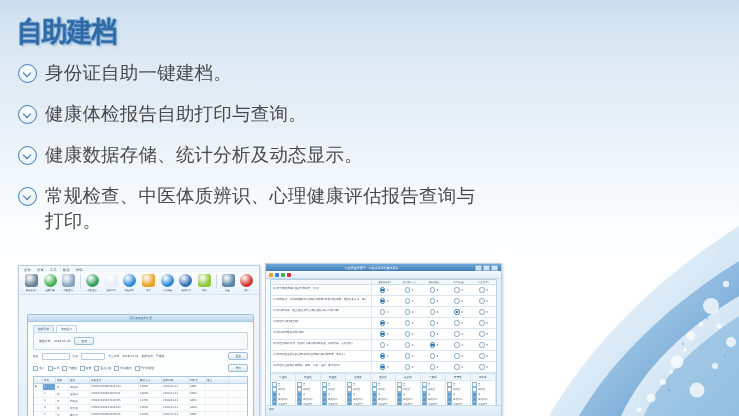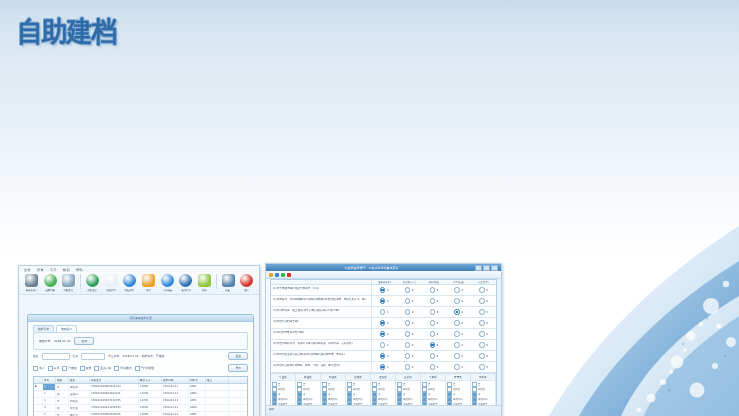--- a/index.html
+++ b/index.html
@@ -149,20 +149,38 @@
       <linearGradient id="tg" x1="0" y1="0" x2="0" y2="1">
         <stop offset="0" stop-color="#c2d9ec" stop-opacity=".85"></stop>
         <stop offset="1" stop-color="#ffffff" stop-opacity="0"></stop>
       </linearGradient>
     </defs>
     <rect x="0" y="0" width="739" height="90" fill="url(#tg)"></rect>
   </svg>
 
   <div class="title">自助建档</div>
 
+  <div class="bullets">
+    <div class="bullet">
+      <span class="bullet-icon"></span>
+      <span class="bullet-text">身份证自助一键建档。</span>
+    </div>
+    <div class="bullet">
+      <span class="bullet-icon"></span>
+      <span class="bullet-text">健康体检报告自助打印与查询。</span>
+    </div>
+    <div class="bullet">
+      <span class="bullet-icon"></span>
+      <span class="bullet-text">健康数据存储、统计分析及动态显示。</span>
+    </div>
+    <div class="bullet">
+      <span class="bullet-icon"></span>
+      <span class="bullet-text">常规检查、中医体质辨识、心理健康评估报告查询与打印。</span>
+    </div>
+  </div>
 
   <div class="shot shot-left">
     <div class="appwin">
 
       <div class="menubar">
         <span>文件</span>
         <span>设置</span>
         <span>工具</span>
         <span>数据</span>
         <span>帮助</span>

